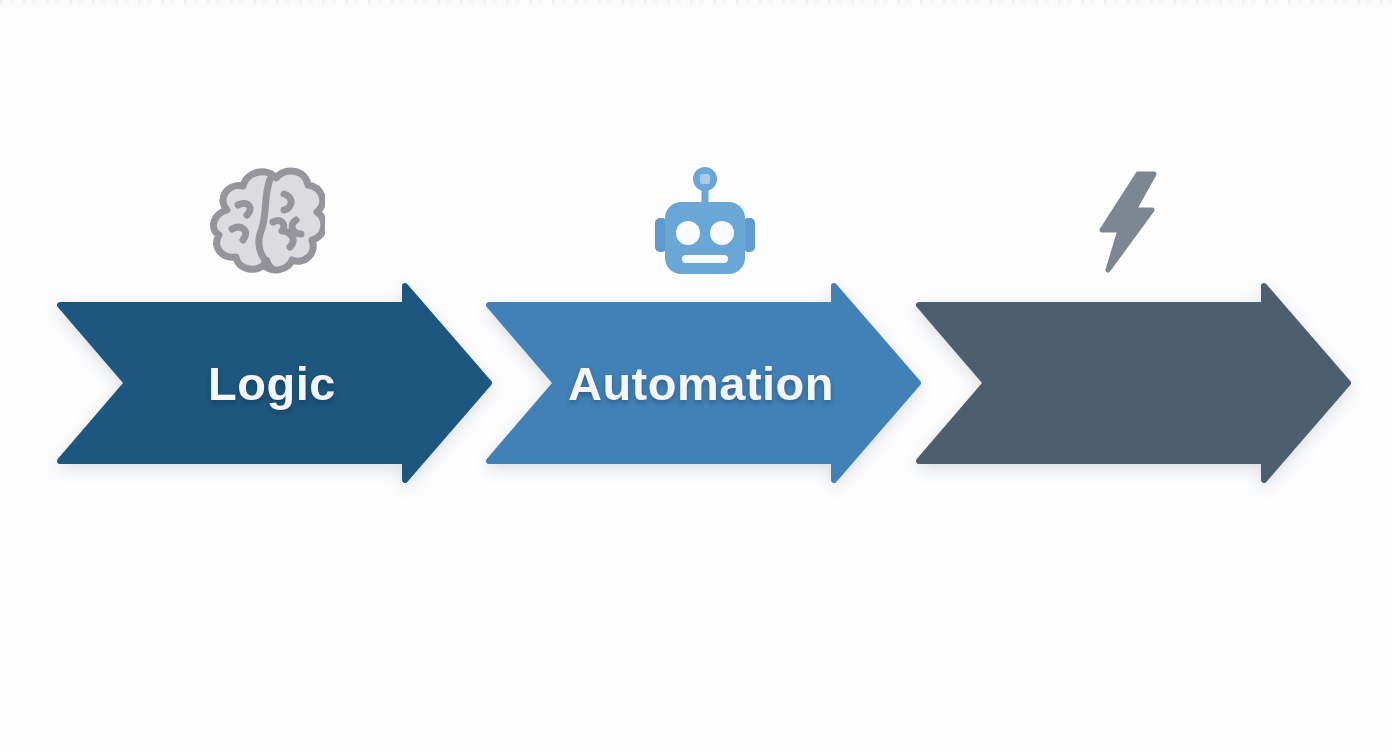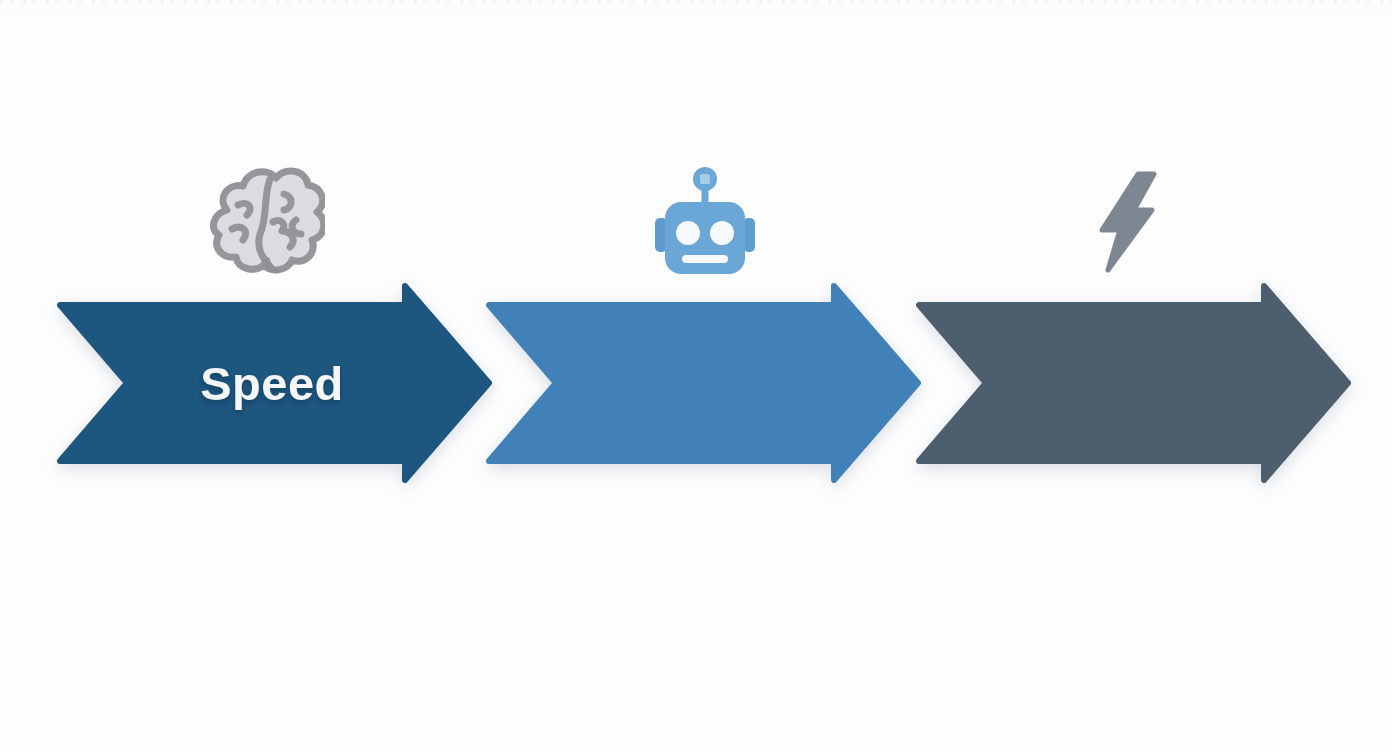--- a/index.html
+++ b/index.html
@@ -81,21 +81,21 @@
           <path d="M 70,64 C 78,60 84,66 79,73 C 88,73 94,82 87,89"></path>
         </g>
       </g>
       <path d="M 58,103 C 61,113 70,118 79,113 C 72,110 68,106 66,99 Z" fill="#8f8f96"></path>
     </svg>
   </div>
 
   <svg class="arrow-svg" style="left:57px;" viewBox="0 0 435 200">
     <polygon stroke="#1d567f" points="3,22 348,22 348,3 432,100 348,197 348,178 3,178 70,100" fill="#1d567f"></polygon>
   </svg>
-  <div class="step-label" style="left:127px;">Speed</div>
+  <div class="step-label" style="left:127px;">Logic</div>
 
   <div class="icon-box" style="left:655px; top:166px; width:100px; height:112px;">
     <svg width="100" height="112" viewBox="0 0 100 112">
       <g fill="#6aa6d6">
         <rect x="46.5" y="22" width="7" height="18" rx="2"></rect>
         <circle cx="50" cy="13" r="12"></circle>
         <rect x="0" y="52" width="12" height="34" rx="5" fill="#5e9bce"></rect>
         <rect x="88" y="52" width="12" height="34" rx="5" fill="#5e9bce"></rect>
         <rect x="10" y="36" width="80" height="72" rx="16"></rect>
       </g>
@@ -104,20 +104,21 @@
         <circle cx="33" cy="67" r="12"></circle>
         <circle cx="67" cy="67" r="12"></circle>
         <rect x="27" y="89" width="46" height="8" rx="4"></rect>
       </g>
     </svg>
   </div>
 
   <svg class="arrow-svg" style="left:486px;" viewBox="0 0 435 200">
     <polygon stroke="#4181b8" points="3,22 348,22 348,3 432,100 348,197 348,178 3,178 70,100" fill="#4181b8"></polygon>
   </svg>
+  <div class="step-label" style="left:556px;">Automation</div>
 
   <div class="icon-box" style="left:1090px; top:170px; width:72px; height:105px;">
     <svg width="72" height="105" viewBox="0 0 72 105">
       <polygon stroke="#7d8791" stroke-width="5" stroke-linejoin="round" points="48,4 64,4 44,40 62,40 18,100 30,60 12,60" fill="#7d8791"></polygon>
     </svg>
   </div>
 
   <svg class="arrow-svg" style="left:916px;" viewBox="0 0 435 200">
     <polygon stroke="#4d5e6f" points="3,22 348,22 348,3 432,100 348,197 348,178 3,178 70,100" fill="#4d5e6f"></polygon>
   </svg>

